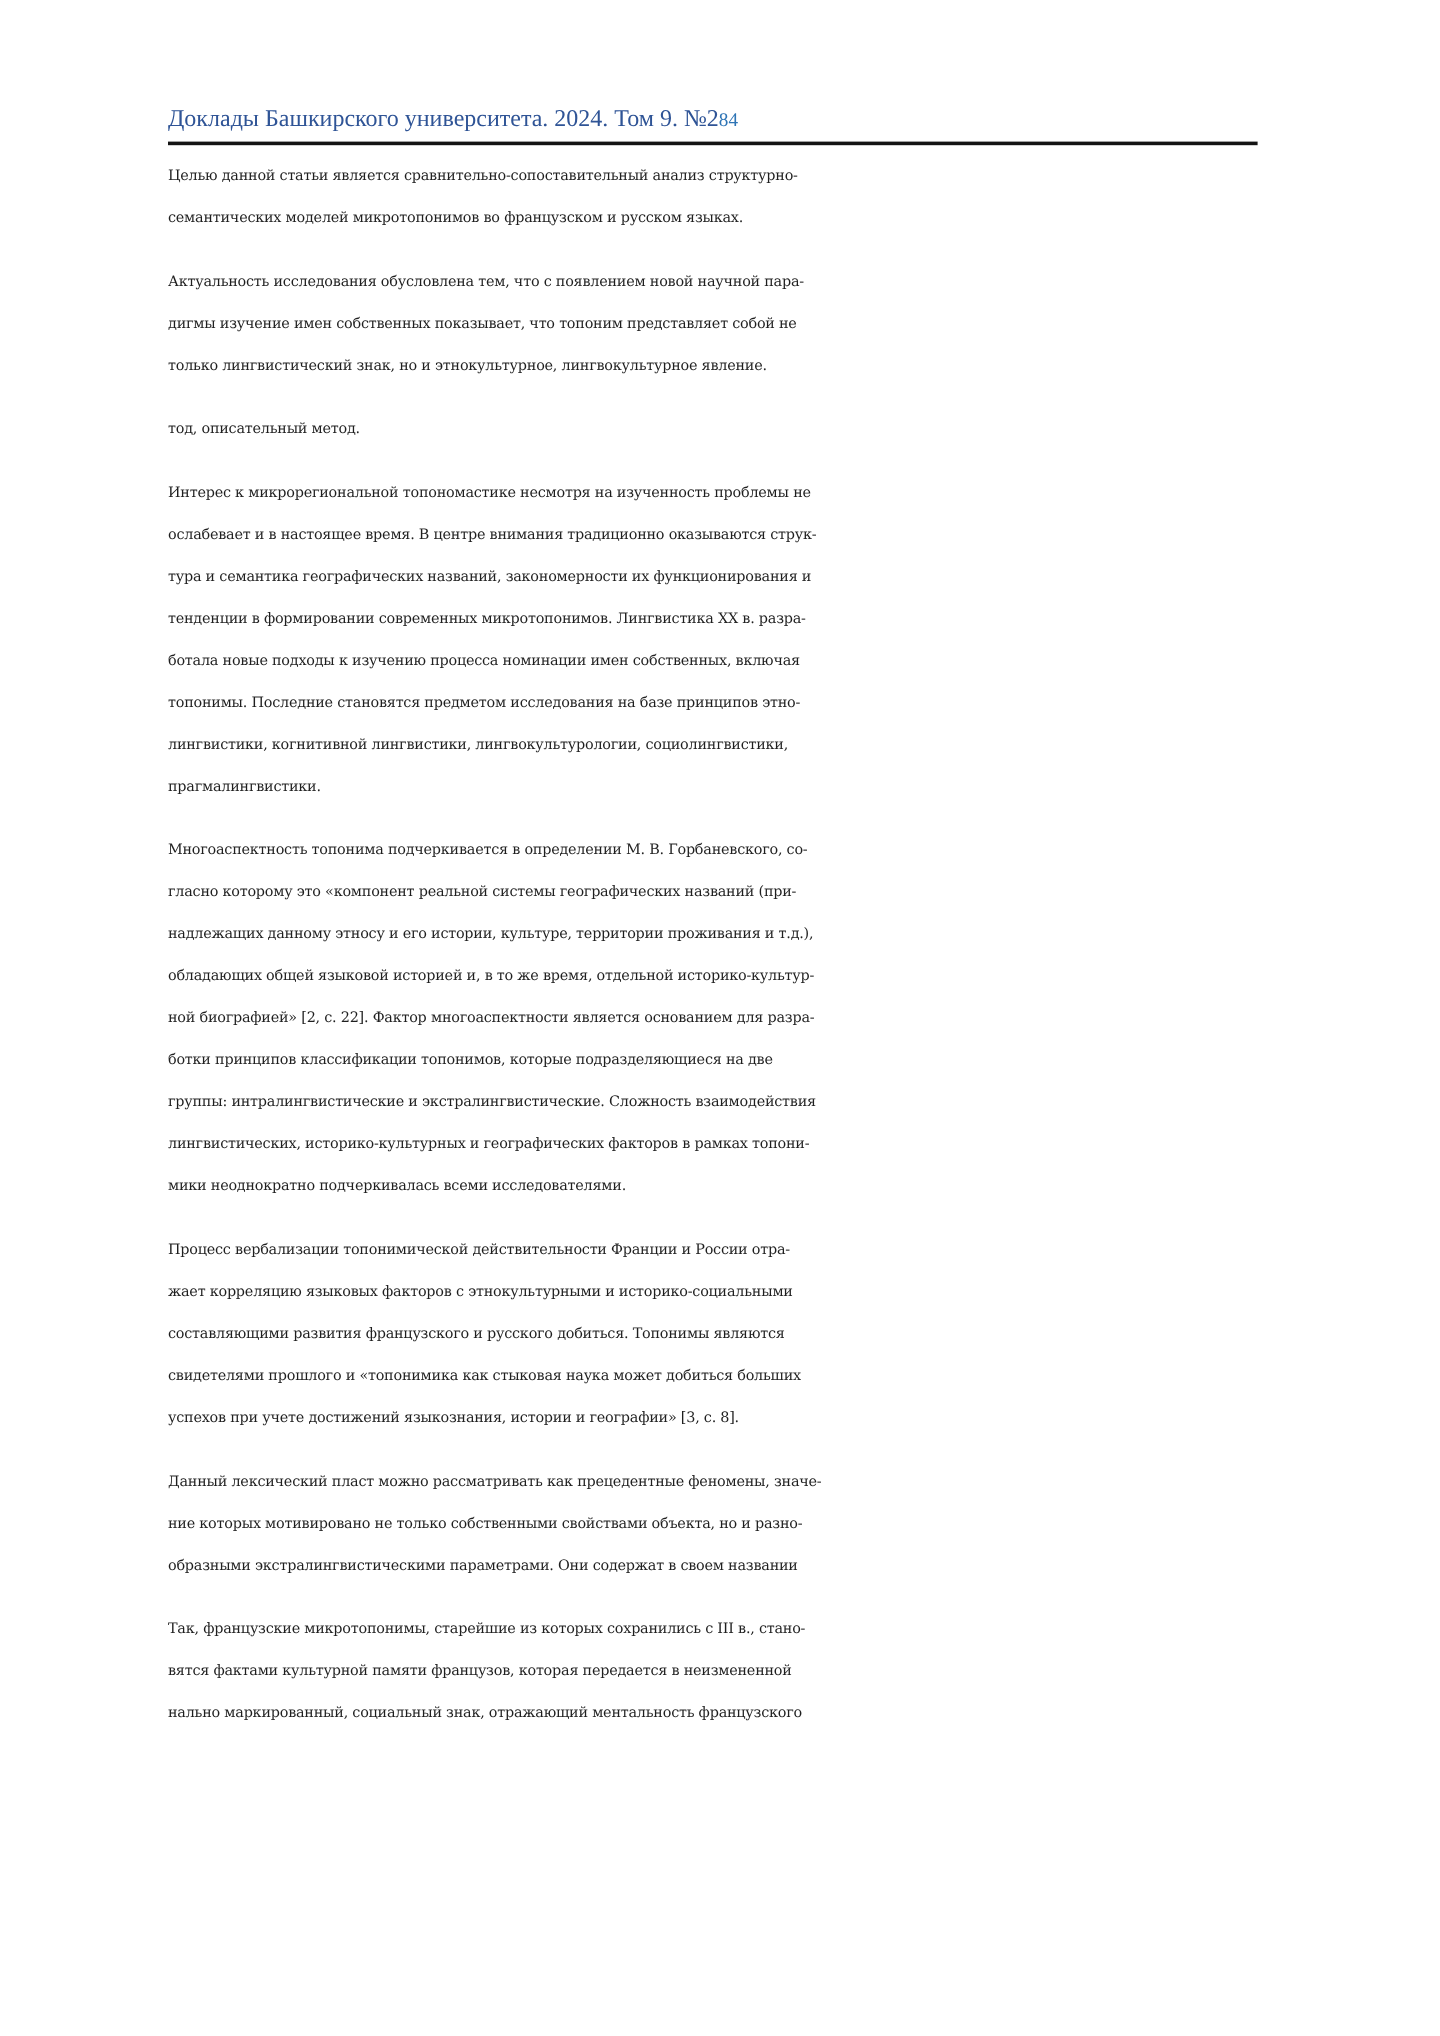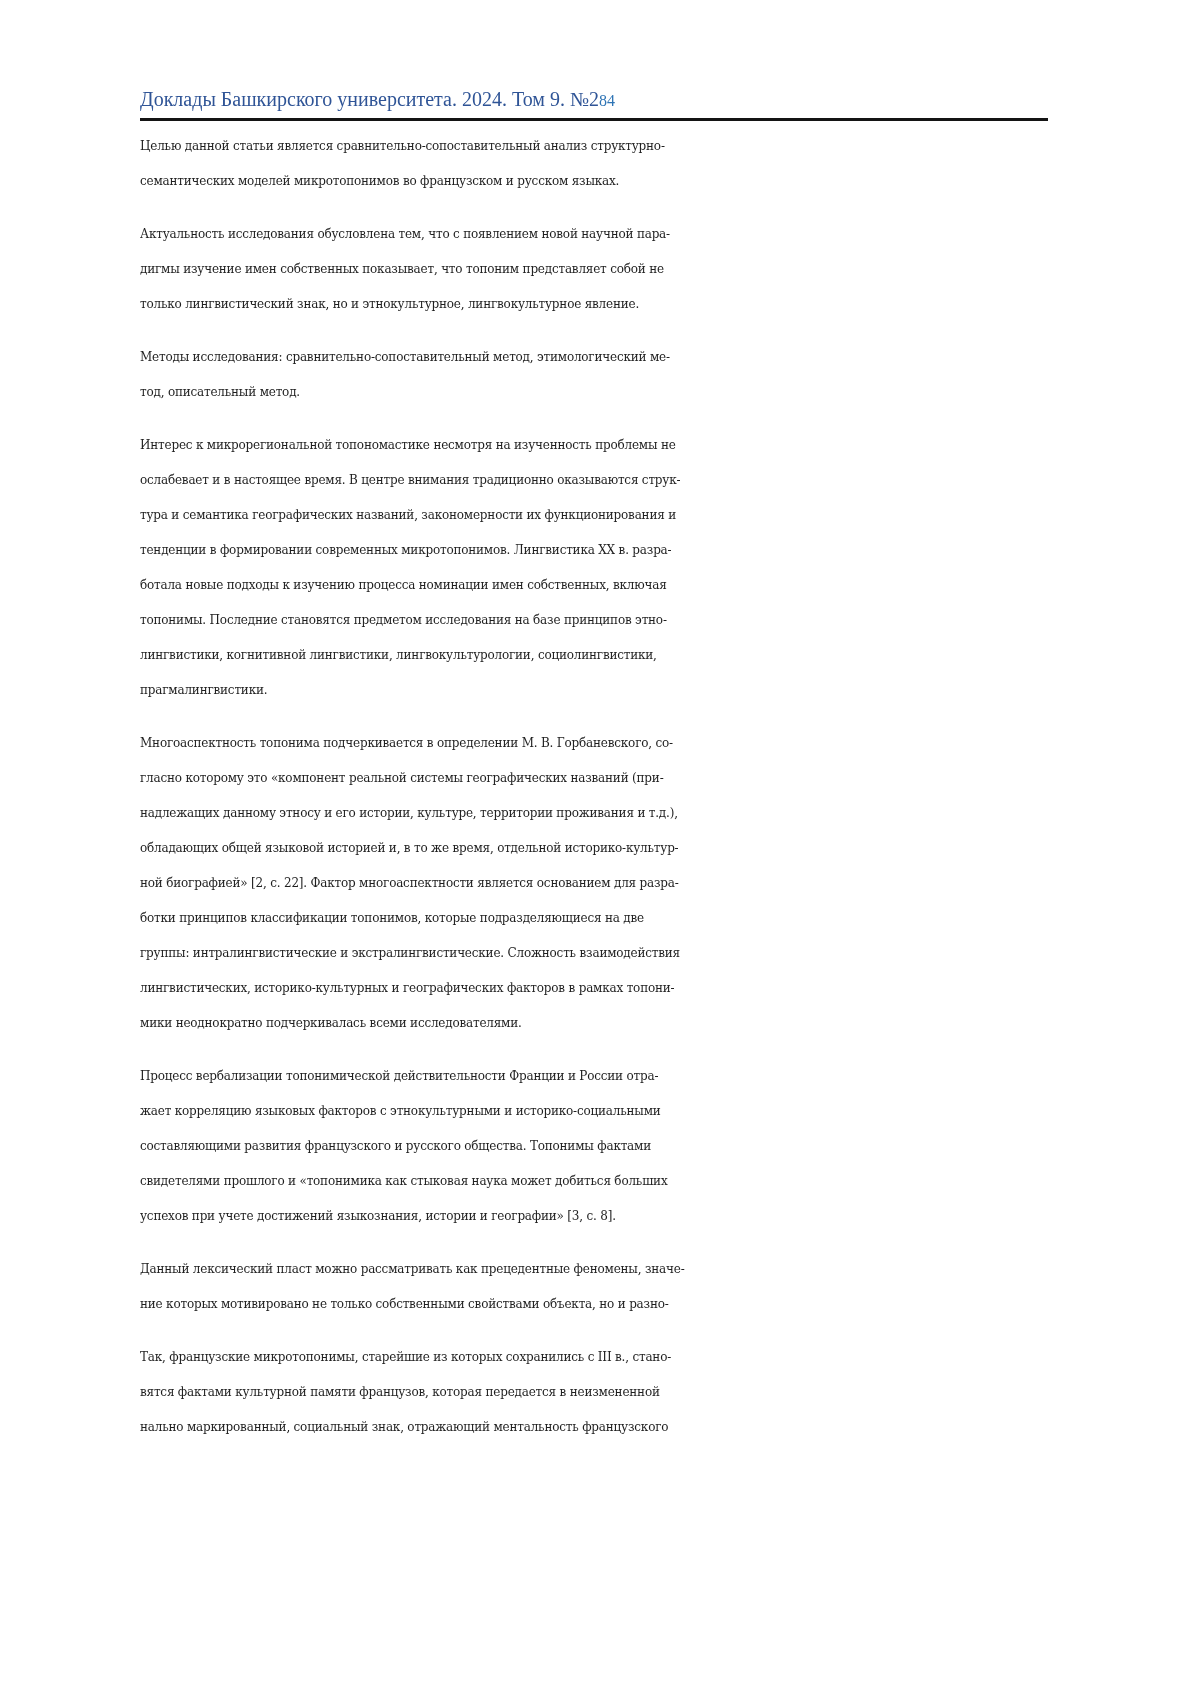--- a/index.html
+++ b/index.html
@@ -75,21 +75,20 @@
       <p class="para">
         <span class="line">Целью данной статьи является сравнительно-сопоставительный анализ структурно-</span>
         <span class="line">семантических моделей микротопонимов во французском и русском языках.</span>
       </p>
       <p class="para">
         <span class="line">Актуальность исследования обусловлена тем, что с появлением новой научной пара-</span>
         <span class="line">дигмы изучение имен собственных показывает, что топоним представляет собой не</span>
         <span class="line">только лингвистический знак, но и этнокультурное, лингвокультурное явление.</span>
       </p>
       <p class="para">
-        <span class="line">Методы исследования: сравнительно-сопоставительный метод, этимологический ме-</span>
         <span class="line">тод, описательный метод.</span>
       </p>
       <p class="para">
         <span class="line">Интерес к микрорегиональной топономастике несмотря на изученность проблемы не</span>
         <span class="line">ослабевает и в настоящее время. В центре внимания традиционно оказываются струк-</span>
         <span class="line">тура и семантика географических названий, закономерности их функционирования и</span>
         <span class="line">тенденции в формировании современных микротопонимов. Лингвистика XX в. разра-</span>
         <span class="line">ботала новые подходы к изучению процесса номинации имен собственных, включая</span>
         <span class="line">топонимы. Последние становятся предметом исследования на базе принципов этно-</span>
         <span class="line">лингвистики, когнитивной лингвистики, лингвокультурологии, социолингвистики,</span>
@@ -102,27 +101,28 @@
         <span class="line">обладающих общей языковой историей и, в то же время, отдельной историко-культур-</span>
         <span class="line">ной биографией» [2, с. 22]. Фактор многоаспектности является основанием для разра-</span>
         <span class="line">ботки принципов классификации топонимов, которые подразделяющиеся на две</span>
         <span class="line">группы: интралингвистические и экстралингвистические. Сложность взаимодействия</span>
         <span class="line">лингвистических, историко-культурных и географических факторов в рамках топони-</span>
         <span class="line">мики неоднократно подчеркивалась всеми исследователями.</span>
       </p>
       <p class="para">
         <span class="line">Процесс вербализации топонимической действительности Франции и России отра-</span>
         <span class="line">жает корреляцию языковых факторов с этнокультурными и историко-социальными</span>
-        <span class="line">составляющими развития французского и русского общества. Топонимы фактами</span>
+        <span class="line">составляющими развития французского и русского добиться. Топонимы являются</span>
         <span class="line">свидетелями прошлого и «топонимика как стыковая наука может добиться больших</span>
         <span class="line">успехов при учете достижений языкознания, истории и географии» [3, с. 8].</span>
       </p>
       <p class="para">
         <span class="line">Данный лексический пласт можно рассматривать как прецедентные феномены, значе-</span>
         <span class="line">ние которых мотивировано не только собственными свойствами объекта, но и разно-</span>
+        <span class="line">образными экстралингвистическими параметрами. Они содержат в своем названии</span>
       </p>
       <p class="para">
         <span class="line">Так, французские микротопонимы, старейшие из которых сохранились с III в., стано-</span>
         <span class="line">вятся фактами культурной памяти французов, которая передается в неизмененной</span>
         <span class="line">нально маркированный, социальный знак, отражающий ментальность французского</span>
       </p>
     </div>
 </div>
 
 </body></html>

